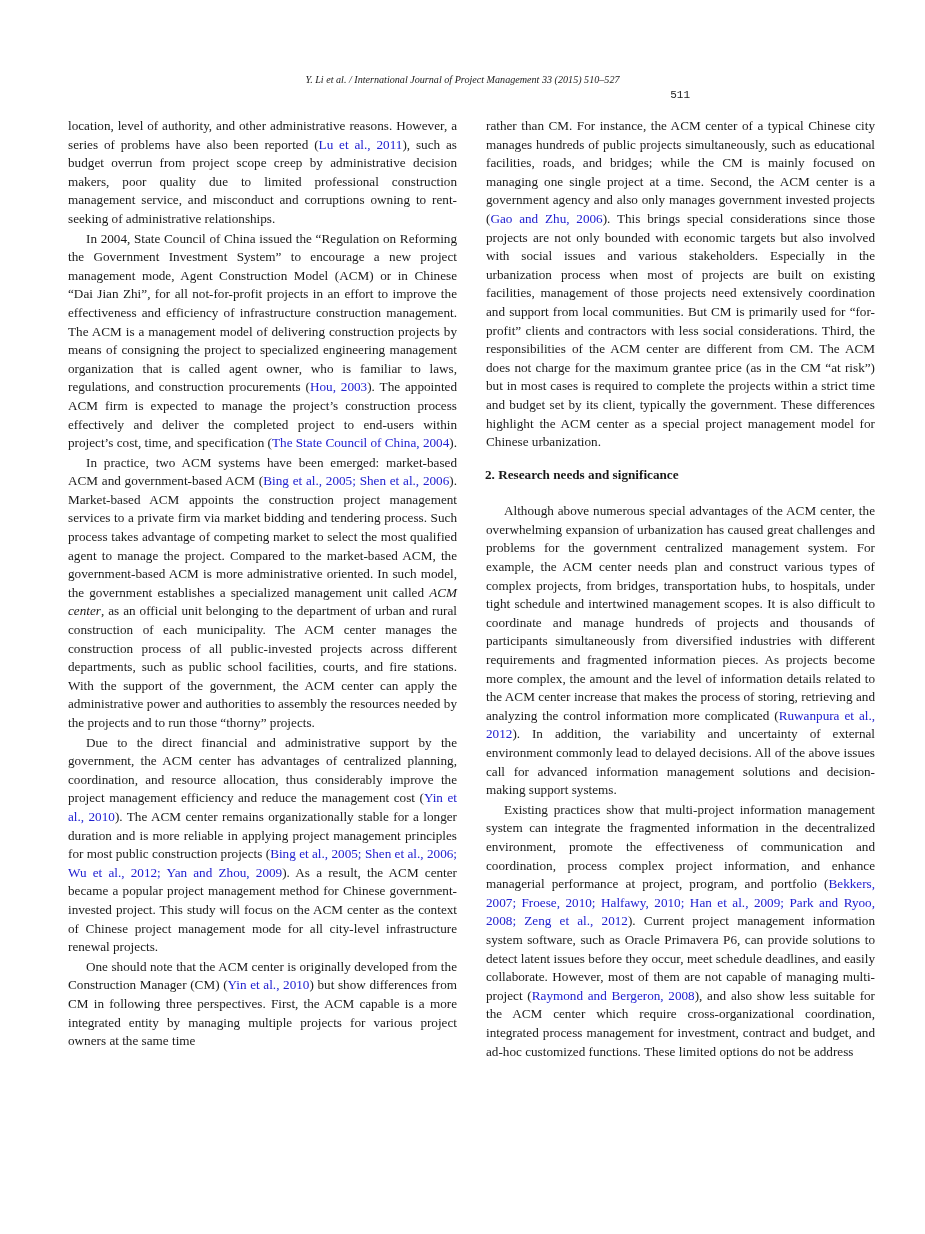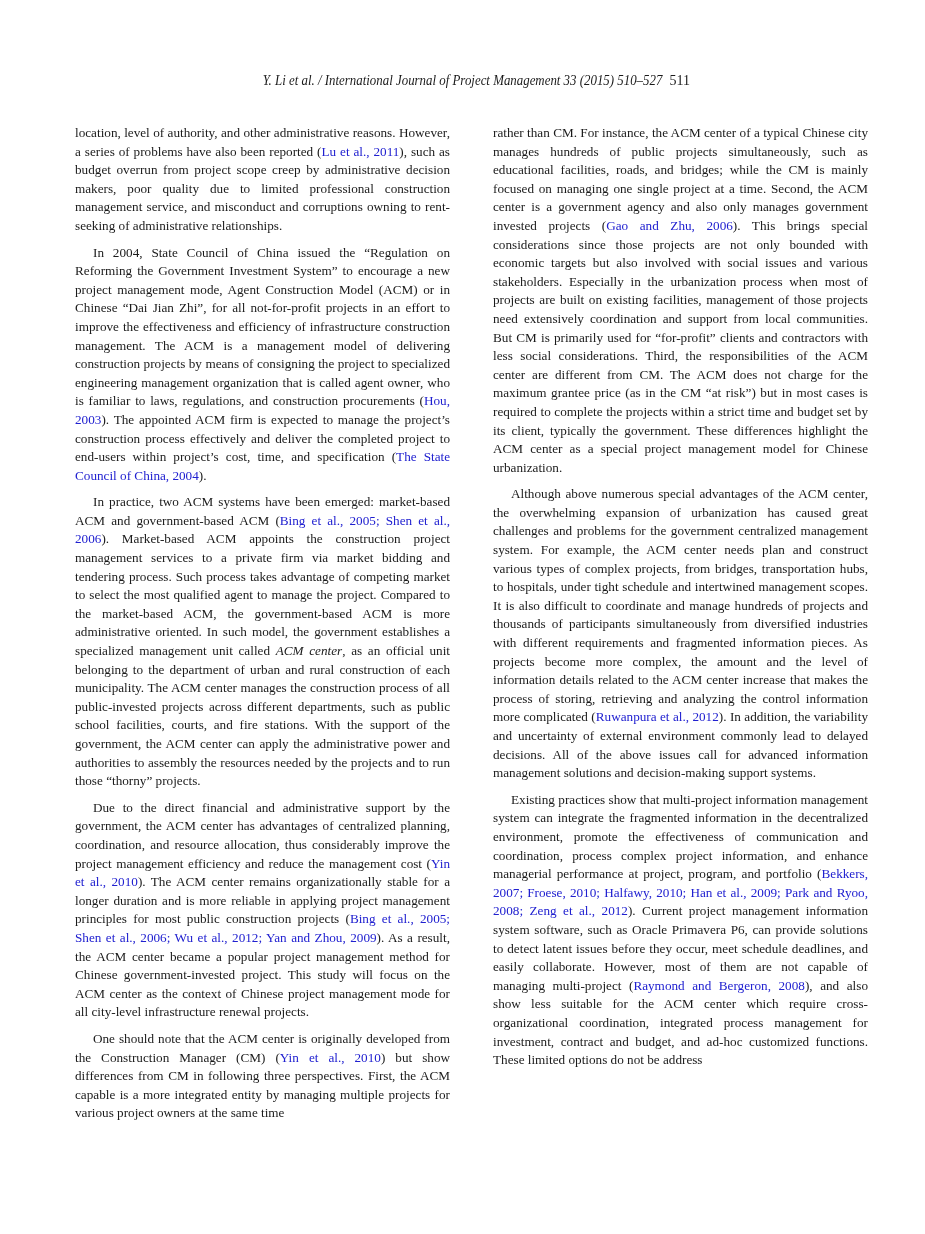--- a/index.html
+++ b/index.html
@@ -1,23 +1,23 @@
 <!DOCTYPE html>
 <html><head>
 <meta charset="utf-8">
 <style>
   html, body { margin: 0; padding: 0; background: #ffffff; }
   body { width: 925px; height: 1234px; position: relative; overflow: hidden; font-family: "Liberation Serif", "DejaVu Serif", serif; color: #1a1a1a; }
-  .running-head { position: absolute; top: 73px; left: 0; width: 738px; height: 18px; font-size: 14px; font-style: italic; }
+  .running-head { position: absolute; top: 73px; left: 0; width: 738px; height: 18px; font-size: 11px; font-style: italic; }
   .running-head .title { position: absolute; left: 0; width: 925px; text-align: center; top: 0; transform: scaleX(0.92); }
-  .running-head .pageno { position: absolute; right: 48px; top: 0; font-style: normal; }
+  .running-head .pageno { position: absolute; right: 48px; top: 16px; font-style: normal; font-family: Liberation Mono, monospace; }
   .col { position: absolute; top: 116px; width: 391px; font-size: 13.2px; line-height: 18.6px; text-align: justify; hyphens: manual; }
   .col.left { left: 67px; }
   .col.right { left: 485px; font-family: Liberation Serif, serif; }
-  .col p { margin: 8px; text-indent: 0; }
+  .col p { margin: 1px; text-indent: 0; }
   .col p.indent { text-indent: 18px; }
   a.cite { color: #2020d0; text-decoration: none; }
   .heading { font-weight: bold; margin: 14px 0 18px 0; font-size: 13.2px; }
   em { font-style: italic; }
 </style>
 </head>
 <body>
 
 <div class="running-head">
   <span class="title">Y. Li et al. / International Journal of Project Management 33 (2015) 510–527</span>
@@ -27,15 +27,16 @@
 <div class="col left">
   <p><span>location, level of authority, and other administrative reasons. However, a series of problems have also been reported (</span><a class="cite">Lu et al., 2011</a><span>), such as budget overrun from project scope creep by administrative decision makers, poor quality due to limited professional construction management service, and misconduct and corruptions owning to rent-seeking of administrative relationships.</span></p>
   <p class="indent"><span>In 2004, State Council of China issued the “Regulation on Reforming the Government Investment System” to encourage a new project management mode, Agent Construction Model (ACM) or in Chinese “Dai Jian Zhi”, for all not-for-profit projects in an effort to improve the effectiveness and efficiency of infrastructure construction management. The ACM is a management model of delivering construction projects by means of consigning the project to specialized engineering management organization that is called agent owner, who is familiar to laws, regulations, and construction procurements (</span><a class="cite">Hou, 2003</a><span>). The appointed ACM firm is expected to manage the project’s construction process effectively and deliver the completed project to end-users within project’s cost, time, and specification (</span><a class="cite">The State Council of China, 2004</a><span>).</span></p>
   <p class="indent"><span>In practice, two ACM systems have been emerged: market-based ACM and government-based ACM (</span><a class="cite">Bing et al., 2005; Shen et al., 2006</a><span>). Market-based ACM appoints the construction project management services to a private firm via market bidding and tendering process. Such process takes advantage of competing market to select the most qualified agent to manage the project. Compared to the market-based ACM, the government-based ACM is more administrative oriented. In such model, the government establishes a specialized management unit called </span><em>ACM center</em><span>, as an official unit belonging to the department of urban and rural construction of each municipality. The ACM center manages the construction process of all public-invested projects across different departments, such as public school facilities, courts, and fire stations. With the support of the government, the ACM center can apply the administrative power and authorities to assembly the resources needed by the projects and to run those “thorny” projects.</span></p>
   <p class="indent"><span>Due to the direct financial and administrative support by the government, the ACM center has advantages of centralized planning, coordination, and resource allocation, thus considerably improve the project management efficiency and reduce the management cost (</span><a class="cite">Yin et al., 2010</a><span>). The ACM center remains organizationally stable for a longer duration and is more reliable in applying project management principles for most public construction projects (</span><a class="cite">Bing et al., 2005; Shen et al., 2006; Wu et al., 2012; Yan and Zhou, 2009</a><span>). As a result, the ACM center became a popular project management method for Chinese government-invested project. This study will focus on the ACM center as the context of Chinese project management mode for all city-level infrastructure renewal projects.</span></p>
   <p class="indent"><span>One should note that the ACM center is originally developed from the Construction Manager (CM) (</span><a class="cite">Yin et al., 2010</a><span>) but show differences from CM in following three perspectives. First, the ACM capable is a more integrated entity by managing multiple projects for various project owners at the same time</span></p>
 </div>
 
 <div class="col right">
   <p><span>rather than CM. For instance, the ACM center of a typical Chinese city manages hundreds of public projects simultaneously, such as educational facilities, roads, and bridges; while the CM is mainly focused on managing one single project at a time. Second, the ACM center is a government agency and also only manages government invested projects (</span><a class="cite">Gao and Zhu, 2006</a><span>). This brings special considerations since those projects are not only bounded with economic targets but also involved with social issues and various stakeholders. Especially in the urbanization process when most of projects are built on existing facilities, management of those projects need extensively coordination and support from local communities. But CM is primarily used for “for-profit” clients and contractors with less social considerations. Third, the responsibilities of the ACM center are different from CM. The ACM does not charge for the maximum grantee price (as in the CM “at risk”) but in most cases is required to complete the projects within a strict time and budget set by its client, typically the government. These differences highlight the ACM center as a special project management model for Chinese urbanization.</span></p>
+  <div class="heading">2. Research needs and significance</div>
   <p class="indent"><span>Although above numerous special advantages of the ACM center, the overwhelming expansion of urbanization has caused great challenges and problems for the government centralized management system. For example, the ACM center needs plan and construct various types of complex projects, from bridges, transportation hubs, to hospitals, under tight schedule and intertwined management scopes. It is also difficult to coordinate and manage hundreds of projects and thousands of participants simultaneously from diversified industries with different requirements and fragmented information pieces. As projects become more complex, the amount and the level of information details related to the ACM center increase that makes the process of storing, retrieving and analyzing the control information more complicated (</span><a class="cite">Ruwanpura et al., 2012</a><span>). In addition, the variability and uncertainty of external environment commonly lead to delayed decisions. All of the above issues call for advanced information management solutions and decision-making support systems.</span></p>
   <p class="indent"><span>Existing practices show that multi-project information management system can integrate the fragmented information in the decentralized environment, promote the effectiveness of communication and coordination, process complex project information, and enhance managerial performance at project, program, and portfolio (</span><a class="cite">Bekkers, 2007; Froese, 2010; Halfawy, 2010; Han et al., 2009; Park and Ryoo, 2008; Zeng et al., 2012</a><span>). Current project management information system software, such as Oracle Primavera P6, can provide solutions to detect latent issues before they occur, meet schedule deadlines, and easily collaborate. However, most of them are not capable of managing multi-project (</span><a class="cite">Raymond and Bergeron, 2008</a><span>), and also show less suitable for the ACM center which require cross-organizational coordination, integrated process management for investment, contract and budget, and ad-hoc customized functions. These limited options do not be address</span></p>
 </div>
 
 </body></html>

